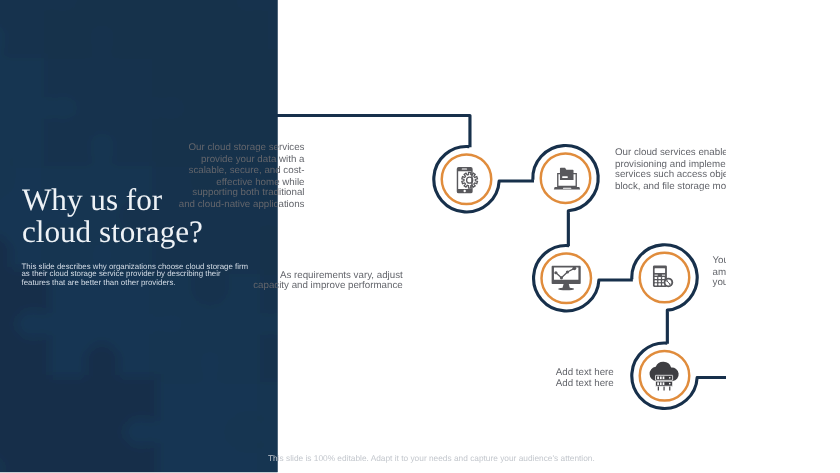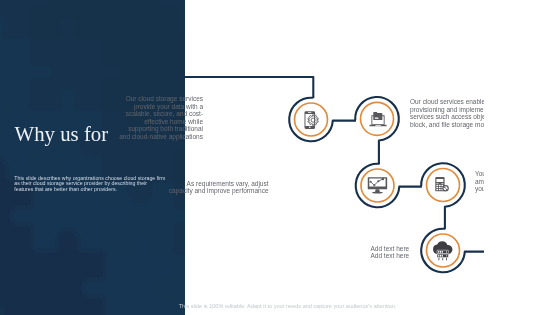--- a/index.html
+++ b/index.html
@@ -56,20 +56,21 @@
 <path d="M176,252 L204.8,252.0 C201.6,247.3 197.6,233.6 212.0,229.3 C226.4,233.6 222.4,247.3 219.2,252.0 L248.0,252.0 L248,324 L219.2,324.0 C222.4,328.7 226.4,342.4 212.0,346.7 C197.6,342.4 201.6,328.7 204.8,324.0 L176.0,324.0 L176.0,295.2 C171.3,298.4 157.6,302.4 153.3,288.0 C157.6,273.6 171.3,277.6 176.0,280.8 L176.0,252.0 Z" fill="#173451" stroke="#112b46" stroke-width="0.9"></path>
 <path d="M-40,324 L-11.2,324.0 C-14.4,319.3 -18.4,305.6 -4.0,301.3 C10.4,305.6 6.4,319.3 3.2,324.0 L32.0,324.0 L32.0,352.8 C36.7,349.6 50.4,345.6 54.7,360.0 C50.4,374.4 36.7,370.4 32.0,367.2 L32.0,396.0 L-40,396 L-40,324 Z" fill="#15314d" stroke="#112b46" stroke-width="0.9"></path>
 <path d="M32,324 L60.8,324.0 C57.6,319.3 53.6,305.6 68.0,301.3 C82.4,305.6 78.4,319.3 75.2,324.0 L104.0,324.0 L104.0,352.8 C99.3,349.6 85.6,345.6 81.3,360.0 C85.6,374.4 99.3,370.4 104.0,367.2 L104.0,396.0 L32,396 L32.0,367.2 C36.7,370.4 50.4,374.4 54.7,360.0 C50.4,345.6 36.7,349.6 32.0,352.8 L32.0,324.0 Z" fill="#132e4a" stroke="#112b46" stroke-width="0.9"></path>
 <path d="M104,324 L132.8,324.0 C129.6,328.7 125.6,342.4 140.0,346.7 C154.4,342.4 150.4,328.7 147.2,324.0 L176.0,324.0 L176.0,352.8 C171.3,349.6 157.6,345.6 153.3,360.0 C157.6,374.4 171.3,370.4 176.0,367.2 L176.0,396.0 L104,396 L104.0,367.2 C99.3,370.4 85.6,374.4 81.3,360.0 C85.6,345.6 99.3,349.6 104.0,352.8 L104.0,324.0 Z" fill="#122d49" stroke="#112b46" stroke-width="0.9"></path>
 <path d="M176,324 L204.8,324.0 C201.6,328.7 197.6,342.4 212.0,346.7 C226.4,342.4 222.4,328.7 219.2,324.0 L248.0,324.0 L248,396 L176,396 L176.0,367.2 C171.3,370.4 157.6,374.4 153.3,360.0 C157.6,345.6 171.3,349.6 176.0,352.8 L176.0,324.0 Z" fill="#183553" stroke="#112b46" stroke-width="0.9"></path>
       </g>
     </svg>
   </div>
   <div id="title">
       <div>Why us for</div>
+      <div>cloud storage?</div>
     </div>
   <div id="subtitle">
       <div>This slide describes why organizations choose cloud storage firm</div>
       <div>as their cloud storage service provider by describing their</div>
       <div>features that are better than other providers.</div>
     </div>
   <svg id="flow" width="560" height="315" viewBox="0 0 560 315">
     <g fill="none" stroke="#17304b" stroke-width="2.1" stroke-linecap="butt" stroke-linejoin="round">
       <path d="M184.6,77.0 H313.3 V98.2"></path>
       <path d="M312.90,97.78 A21.8,21.8 0 1 0 332.77,120.64 H356.0"></path>

